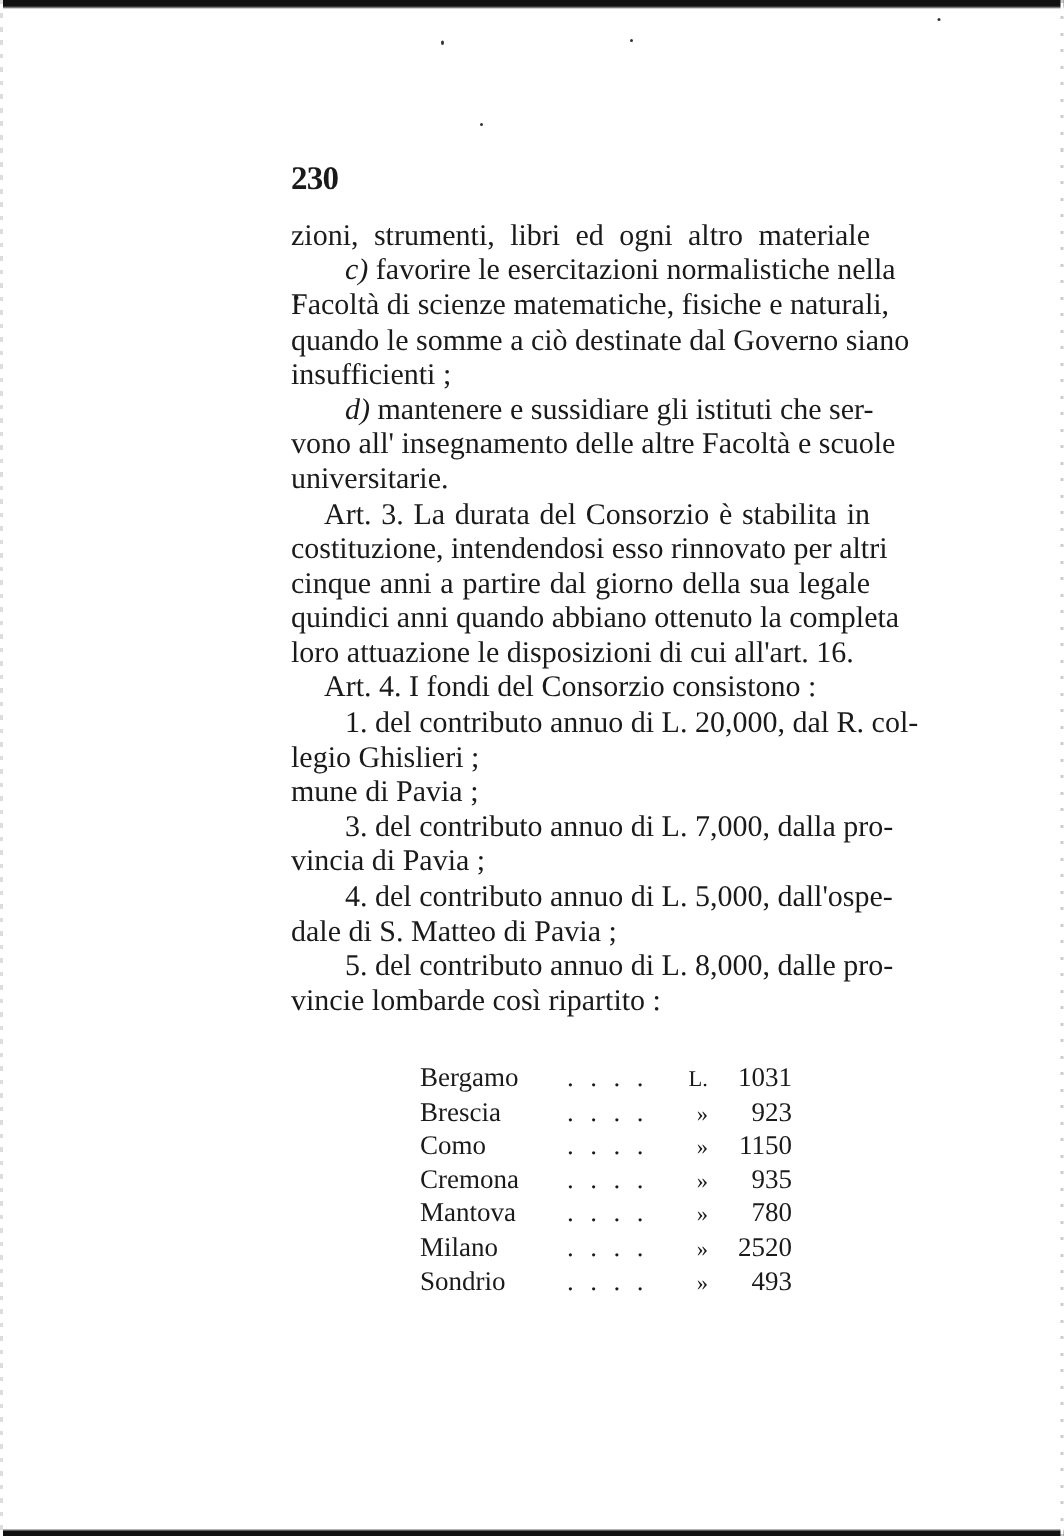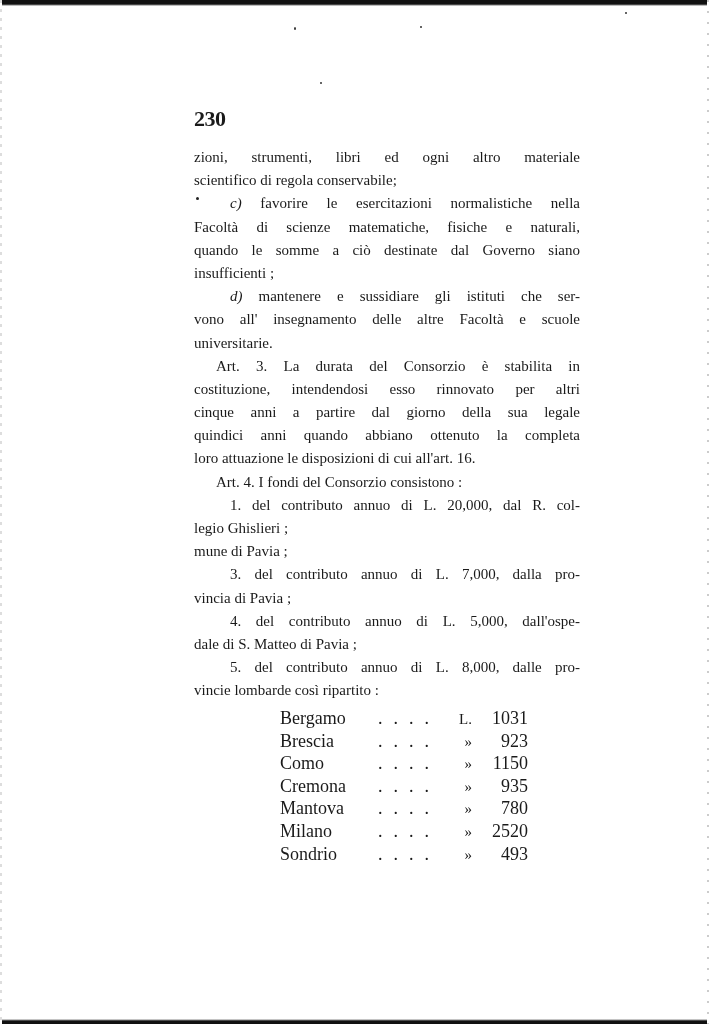--- a/index.html
+++ b/index.html
@@ -47,21 +47,21 @@
       font-family: "Liberation Serif", serif;
       font-weight: bold;
       letter-spacing: -0.5px;
     }
     .text-block {
       position: absolute;
       left: 194px;
       top: 146px;
       width: 386px;
       font-family: "Liberation Serif", serif;
-      font-size: 15px;
+      font-size: 20px;
       line-height: 23.2px;
     }
     .line {
       display: block;
       white-space: nowrap;
       text-align: justify;
       text-align-last: justify;
       height: 23.2px;
     }
     .line.last {
@@ -126,21 +126,20 @@
 <div class="speck" style="left:420px;top:26px;width:2px;height:2px;"></div>
 <div class="speck" style="left:320px;top:82px;width:2px;height:2px;"></div>
 <div class="speck" style="left:625px;top:12px;width:2px;height:2px;"></div>
 
 <div class="page-number">230</div>
 
 <div class="bullet-dot"></div>
 
 <div class="text-block" id="text-block">
     <span class="line"><span>zioni, strumenti, libri ed ogni altro materiale</span></span>
-    <span class="line last"><span>scientifico di regola conservabile;</span></span>
     <span class="line indent-2"><span class="italic-marker">c)</span><span> favorire le esercitazioni normalistiche nella</span></span>
     <span class="line"><span>Facoltà di scienze matematiche, fisiche e naturali,</span></span>
     <span class="line"><span>quando le somme a ciò destinate dal Governo siano</span></span>
     <span class="line last"><span>insufficienti ;</span></span>
     <span class="line indent-2"><span class="italic-marker">d)</span><span> mantenere e sussidiare gli istituti che ser-</span></span>
     <span class="line"><span>vono all' insegnamento delle altre Facoltà e scuole</span></span>
     <span class="line last"><span>universitarie.</span></span>
     <span class="line indent-1"><span>Art. 3. La durata del Consorzio è stabilita in</span></span>
     <span class="line"><span>costituzione, intendendosi esso rinnovato per altri</span></span>
     <span class="line"><span>cinque anni a partire dal giorno della sua legale</span></span>

